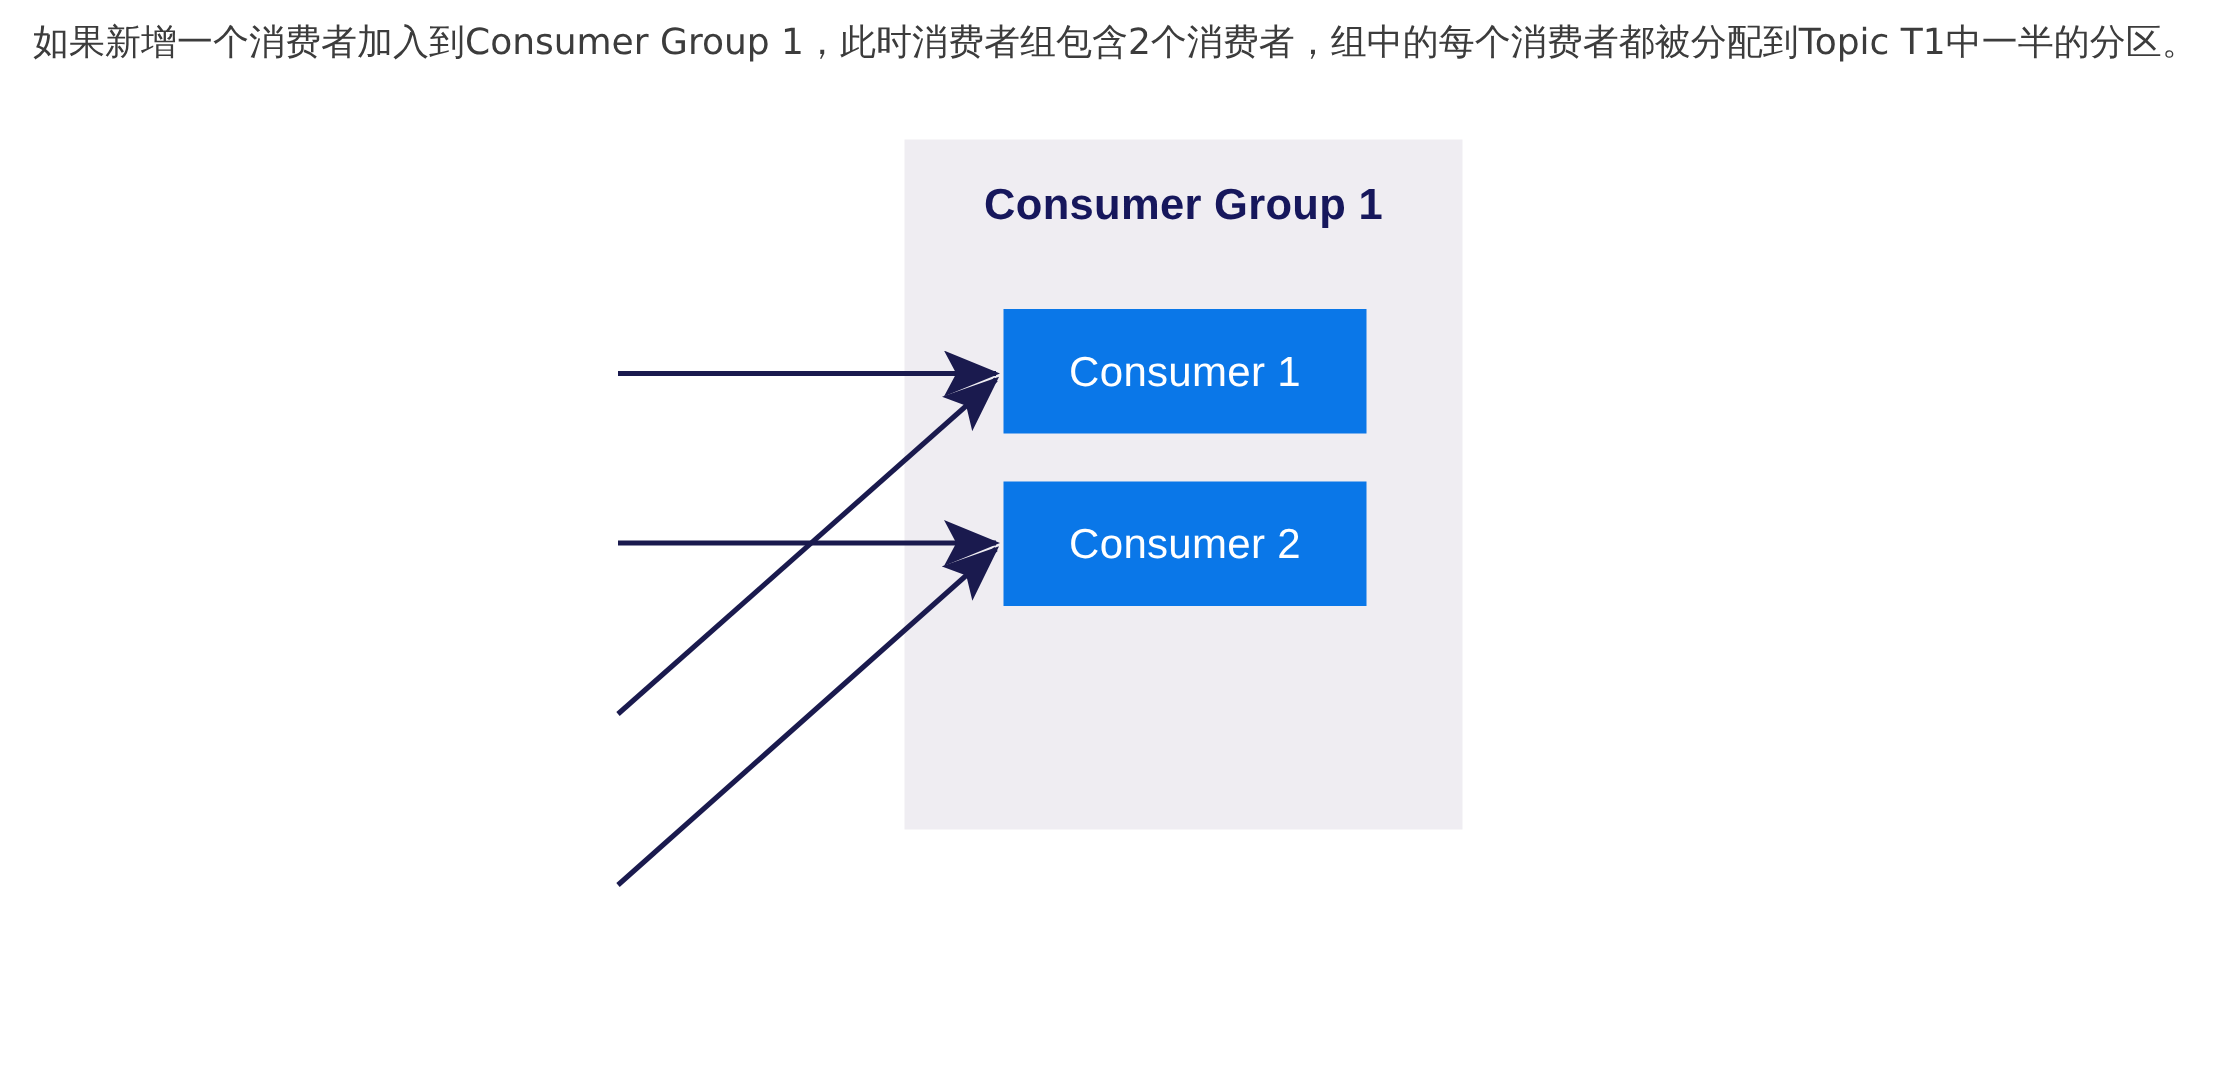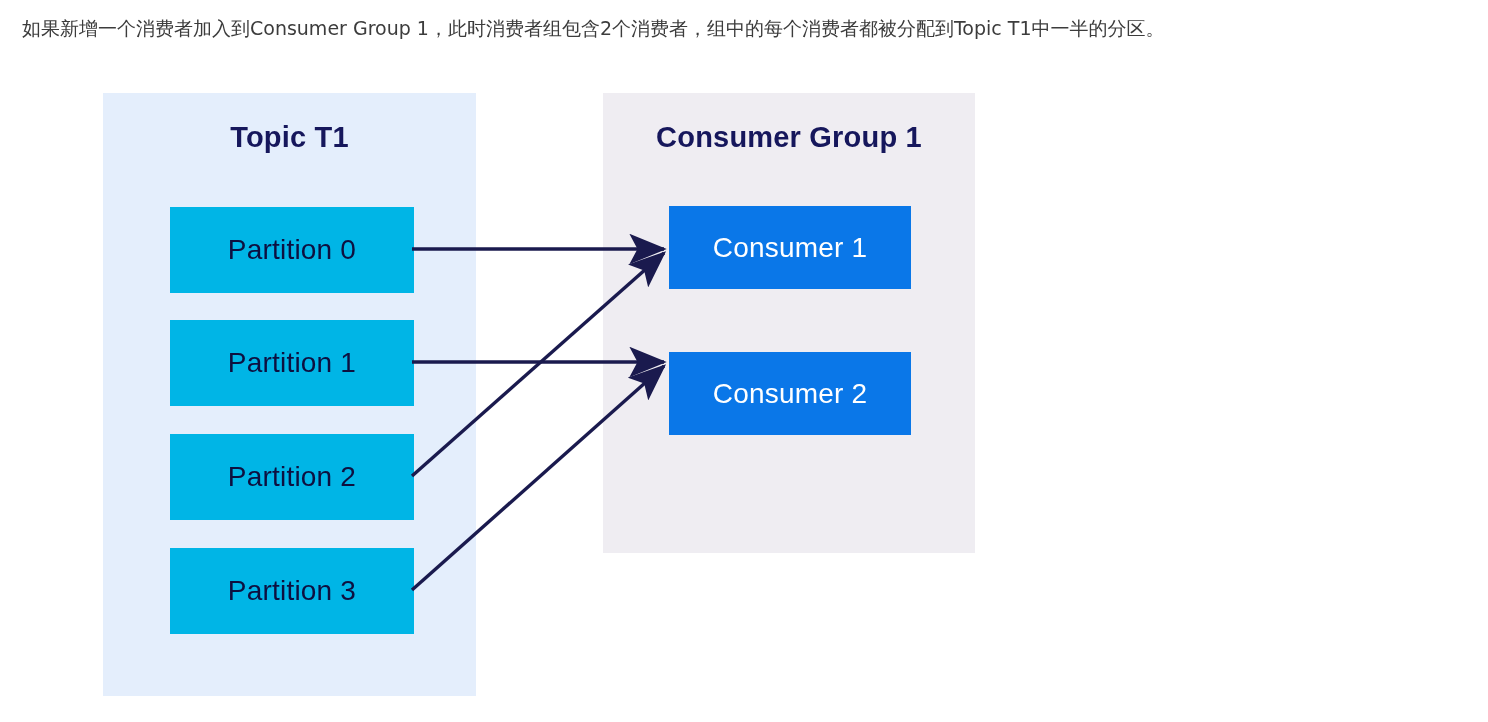--- a/index.html
+++ b/index.html
@@ -14,21 +14,21 @@
     overflow: hidden;
     position: relative;
   }
 
   
   #caption {
     position: absolute;
     left: 22px;
     top: 14px;
     width: 1450px;
-    font-size: 19px;
+    font-size: 24px;
     line-height: 28px;
     color: #3c3c3c;
     letter-spacing: 0px;
     white-space: nowrap;
     font-family: "DejaVu Sans", "Liberation Sans", sans-serif;
   }
 
   
   #diagram {
     position: absolute;
@@ -96,58 +96,39 @@
     background: #0a77e8;
     color: #ffffff;
   }
 
   #partition-0 { top: 114px; }
   #partition-1 { top: 227px; }
   #partition-2 { top: 341px; }
   #partition-3 { top: 455px; }
 
   #consumer-1 { top: 113px; }
-  #consumer-2 { top: 228px; margin-top: 31px; }
+  #consumer-2 { top: 228px; }
 
   
   #arrow-layer {
     position: absolute;
     left: 0;
     top: 0;
     width: 1488px;
     height: 722px;
     pointer-events: none;
   }
 </style>
 </head>
 <body>
 
 <div id="caption">如果新增一个消费者加入到Consumer Group 1，此时消费者组包含2个消费者，组中的每个消费者都被分配到Topic T1中一半的分区。</div>
 
 <div id="diagram">
 
-  <div class="panel" id="topic-panel">
-    <div class="panel-title" id="topic-title">Topic T1</div>
-
-    <div class="node partition" id="partition-0">
-      <span>Partition 0</span>
-    </div>
-
-    <div class="node partition" id="partition-1">
-      <span>Partition 1</span>
-    </div>
-
-    <div class="node partition" id="partition-2">
-      <span>Partition 2</span>
-    </div>
-
-    <div class="node partition" id="partition-3">
-      <span>Partition 3</span>
-    </div>
-  </div>
 
   <div class="panel" id="group-panel">
     <div class="panel-title" id="group-title">Consumer Group 1</div>
 
     <div class="node consumer" id="consumer-1">
       <span>Consumer 1</span>
     </div>
 
     <div class="node consumer" id="consumer-2">
       <span>Consumer 2</span>

